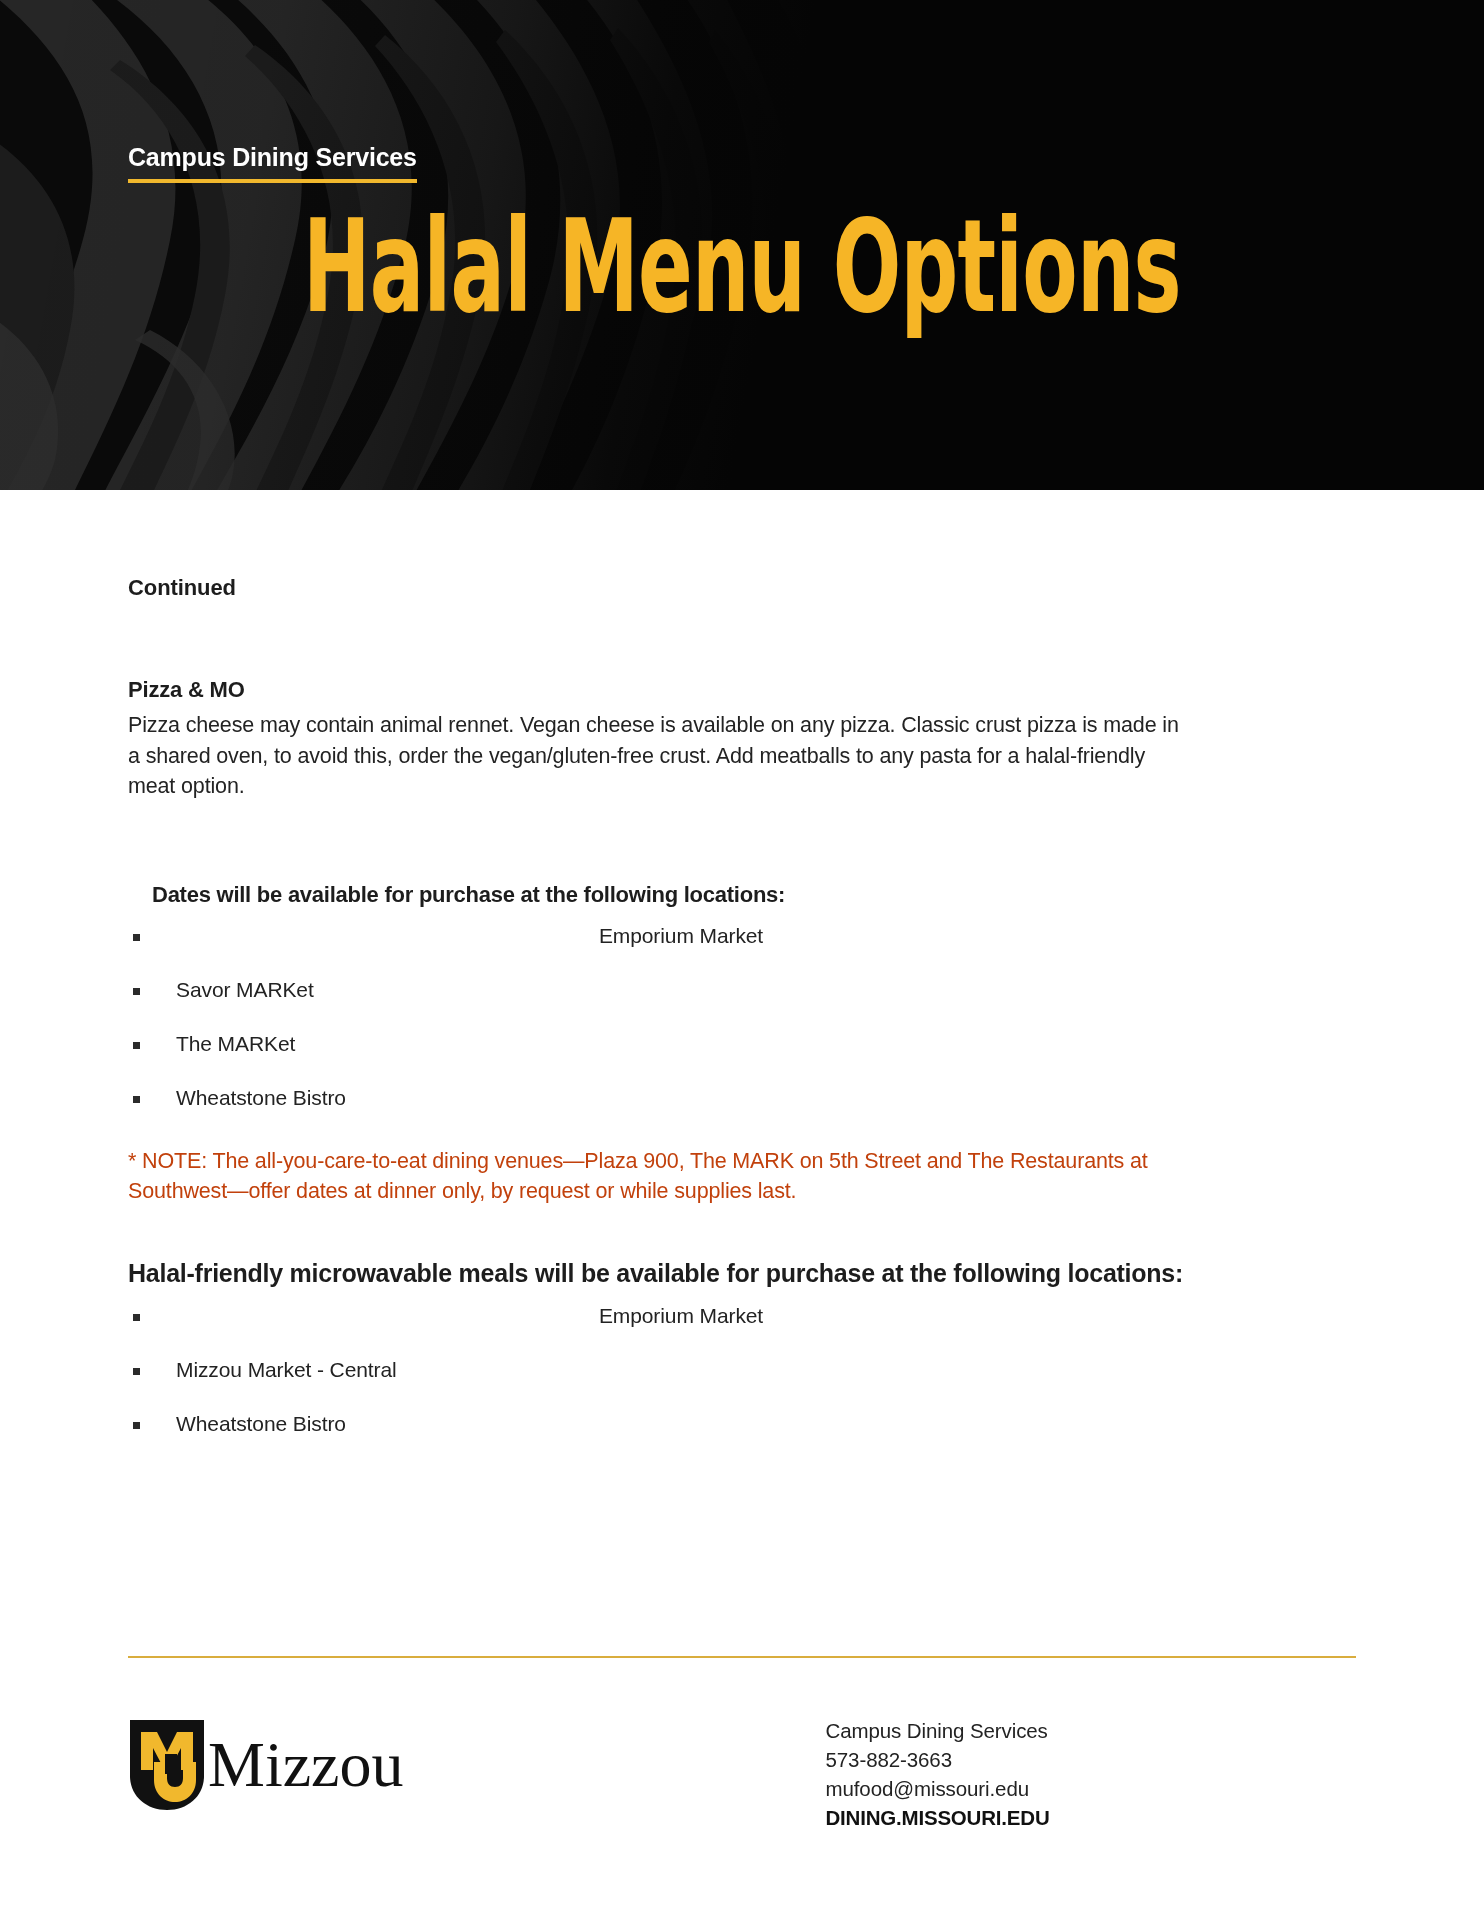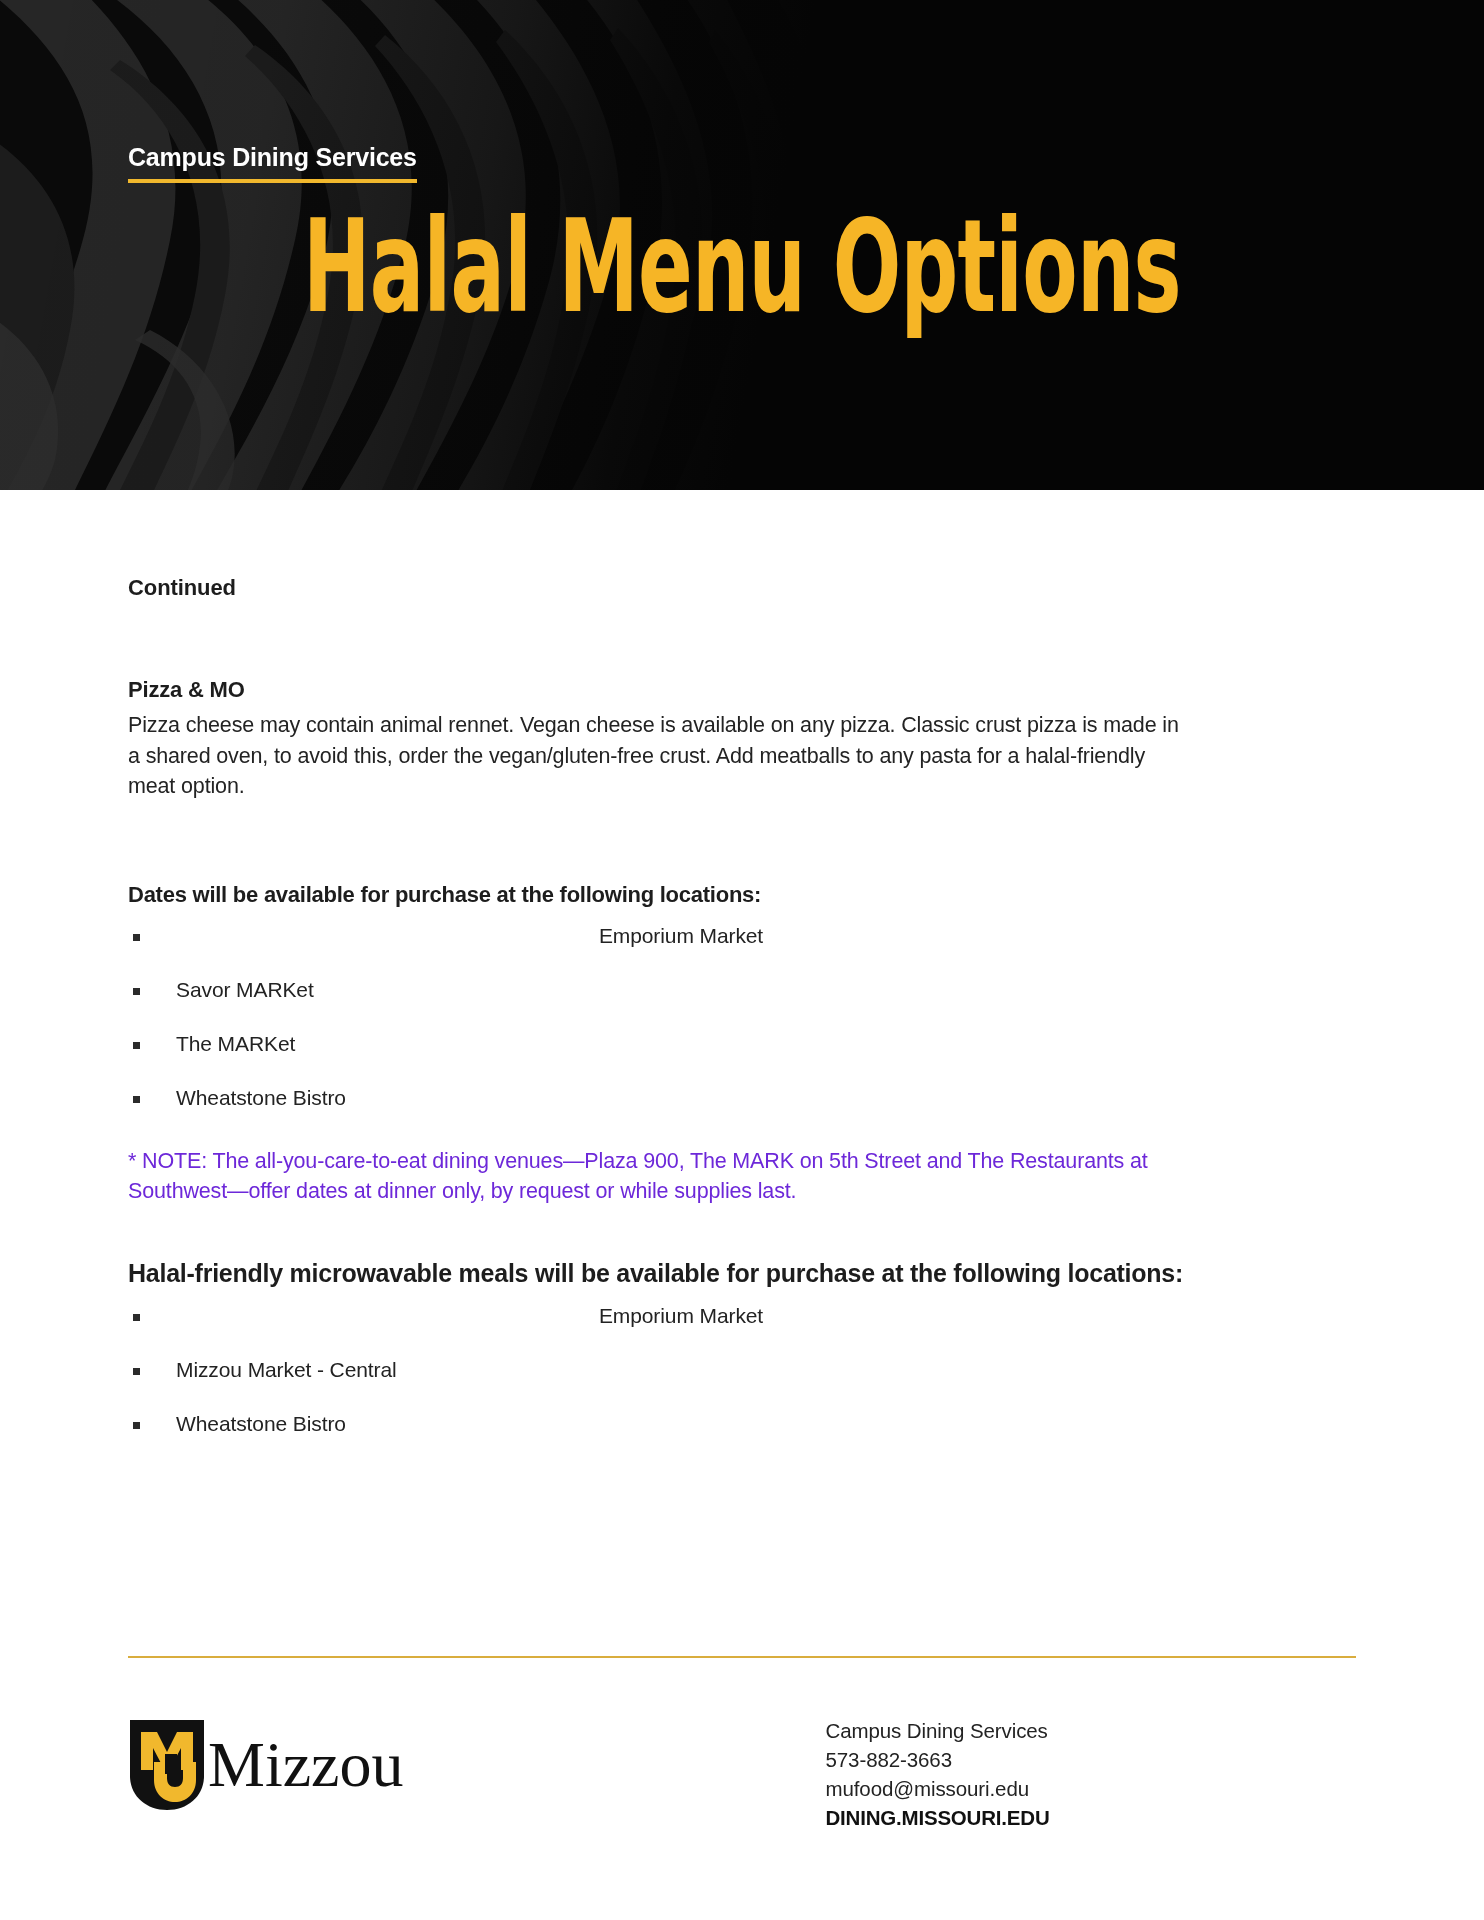--- a/index.html
+++ b/index.html
@@ -112,20 +112,21 @@
     letter-spacing: -0.15px;
     color: #232323;
     max-width: 1160px;
   }
 
   .heading-locations {
     font-size: 22px;
     font-weight: 700;
     letter-spacing: -0.25px;
     margin-top: 80px;
+    margin-left: 24px;
   }
 
   ul.loc-list {
     list-style: none;
     margin-top: 16px;
   }
 
   ul.loc-list li {
     position: relative;
     font-size: 21px;
@@ -144,21 +145,21 @@
     width: 7px;
     height: 7px;
     background: #2b2b2b;
     display: block;
   }
 
   .note {
     font-size: 21.5px;
     line-height: 1.42;
     letter-spacing: -0.15px;
-    color: #6d28d9;
+    color: #c2410c;
     margin-top: 36px;
     max-width: 1150px;
   }
 
   .heading-micro {
     font-size: 25px;
     font-weight: 700;
     letter-spacing: -0.25px;
     margin-top: 52px;
   }

